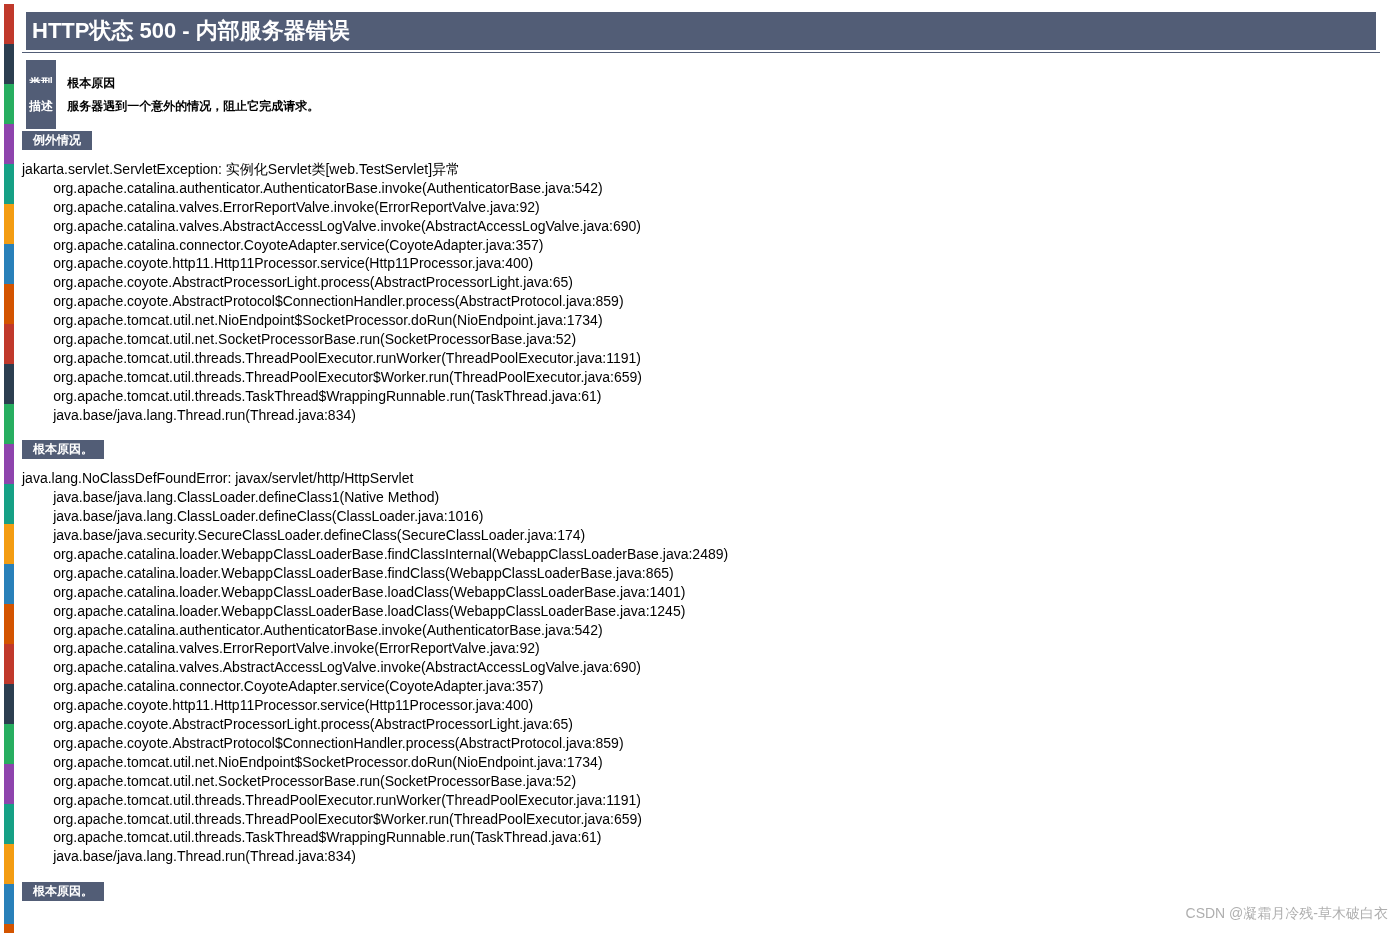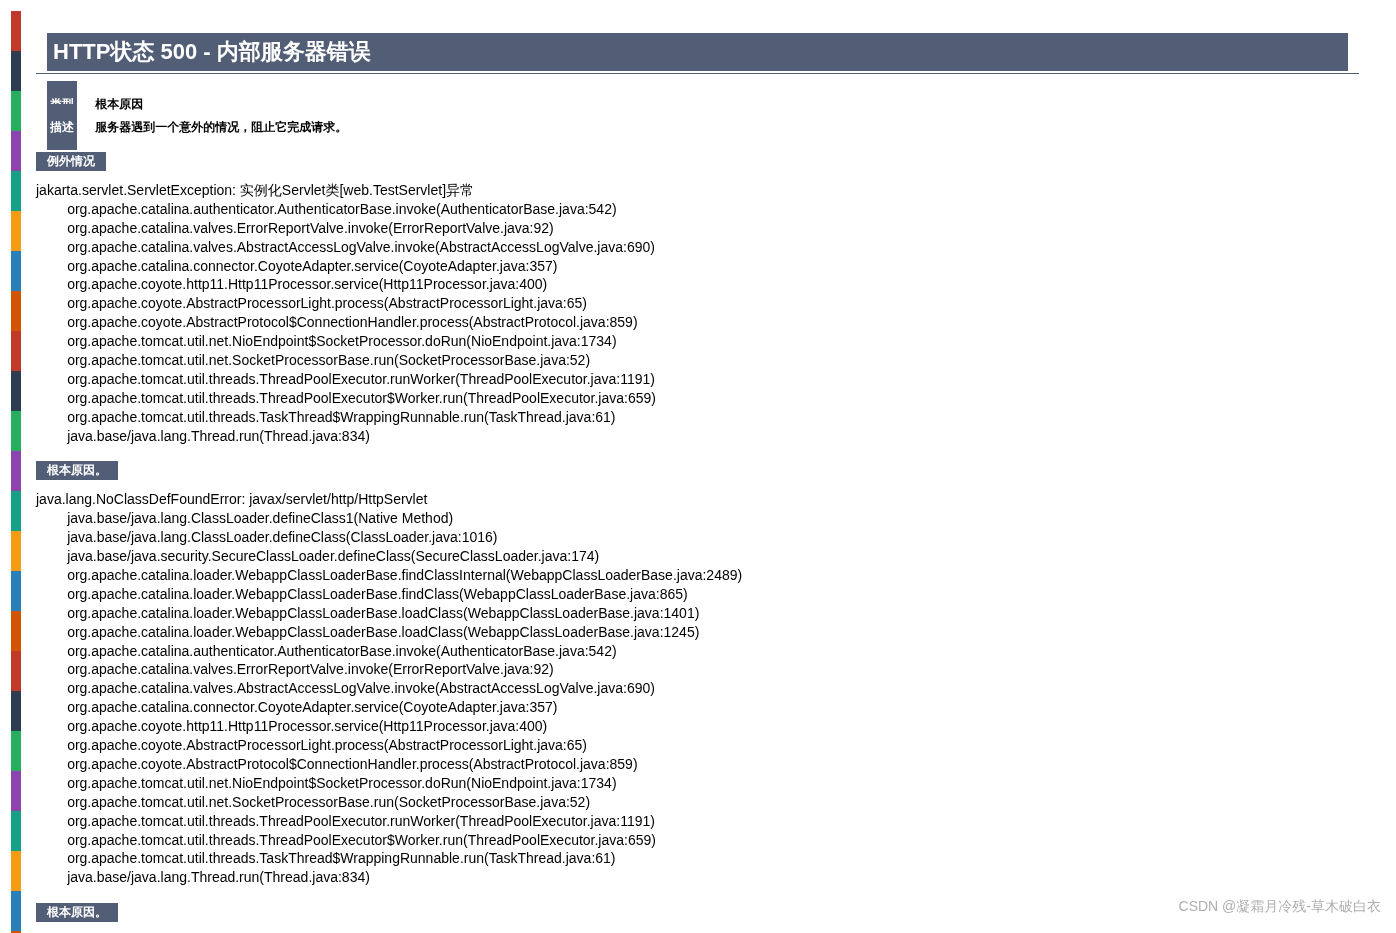--- a/index.html
+++ b/index.html
@@ -1,15 +1,15 @@
 <!DOCTYPE html>
 <html><head>
   <meta charset="utf-8">
   <style>
-    * { margin: 11px; padding: 0; box-sizing: border-box; }
+    * { margin: 4px; padding: 0; box-sizing: border-box; }
     body {
       font-family: Tahoma, Arial, sans-serif;
       font-size: 12px;
       background: #fff;
       color: #000;
       padding: 0;
     }
     .left-strip {
       position: fixed;
       left: 0;

